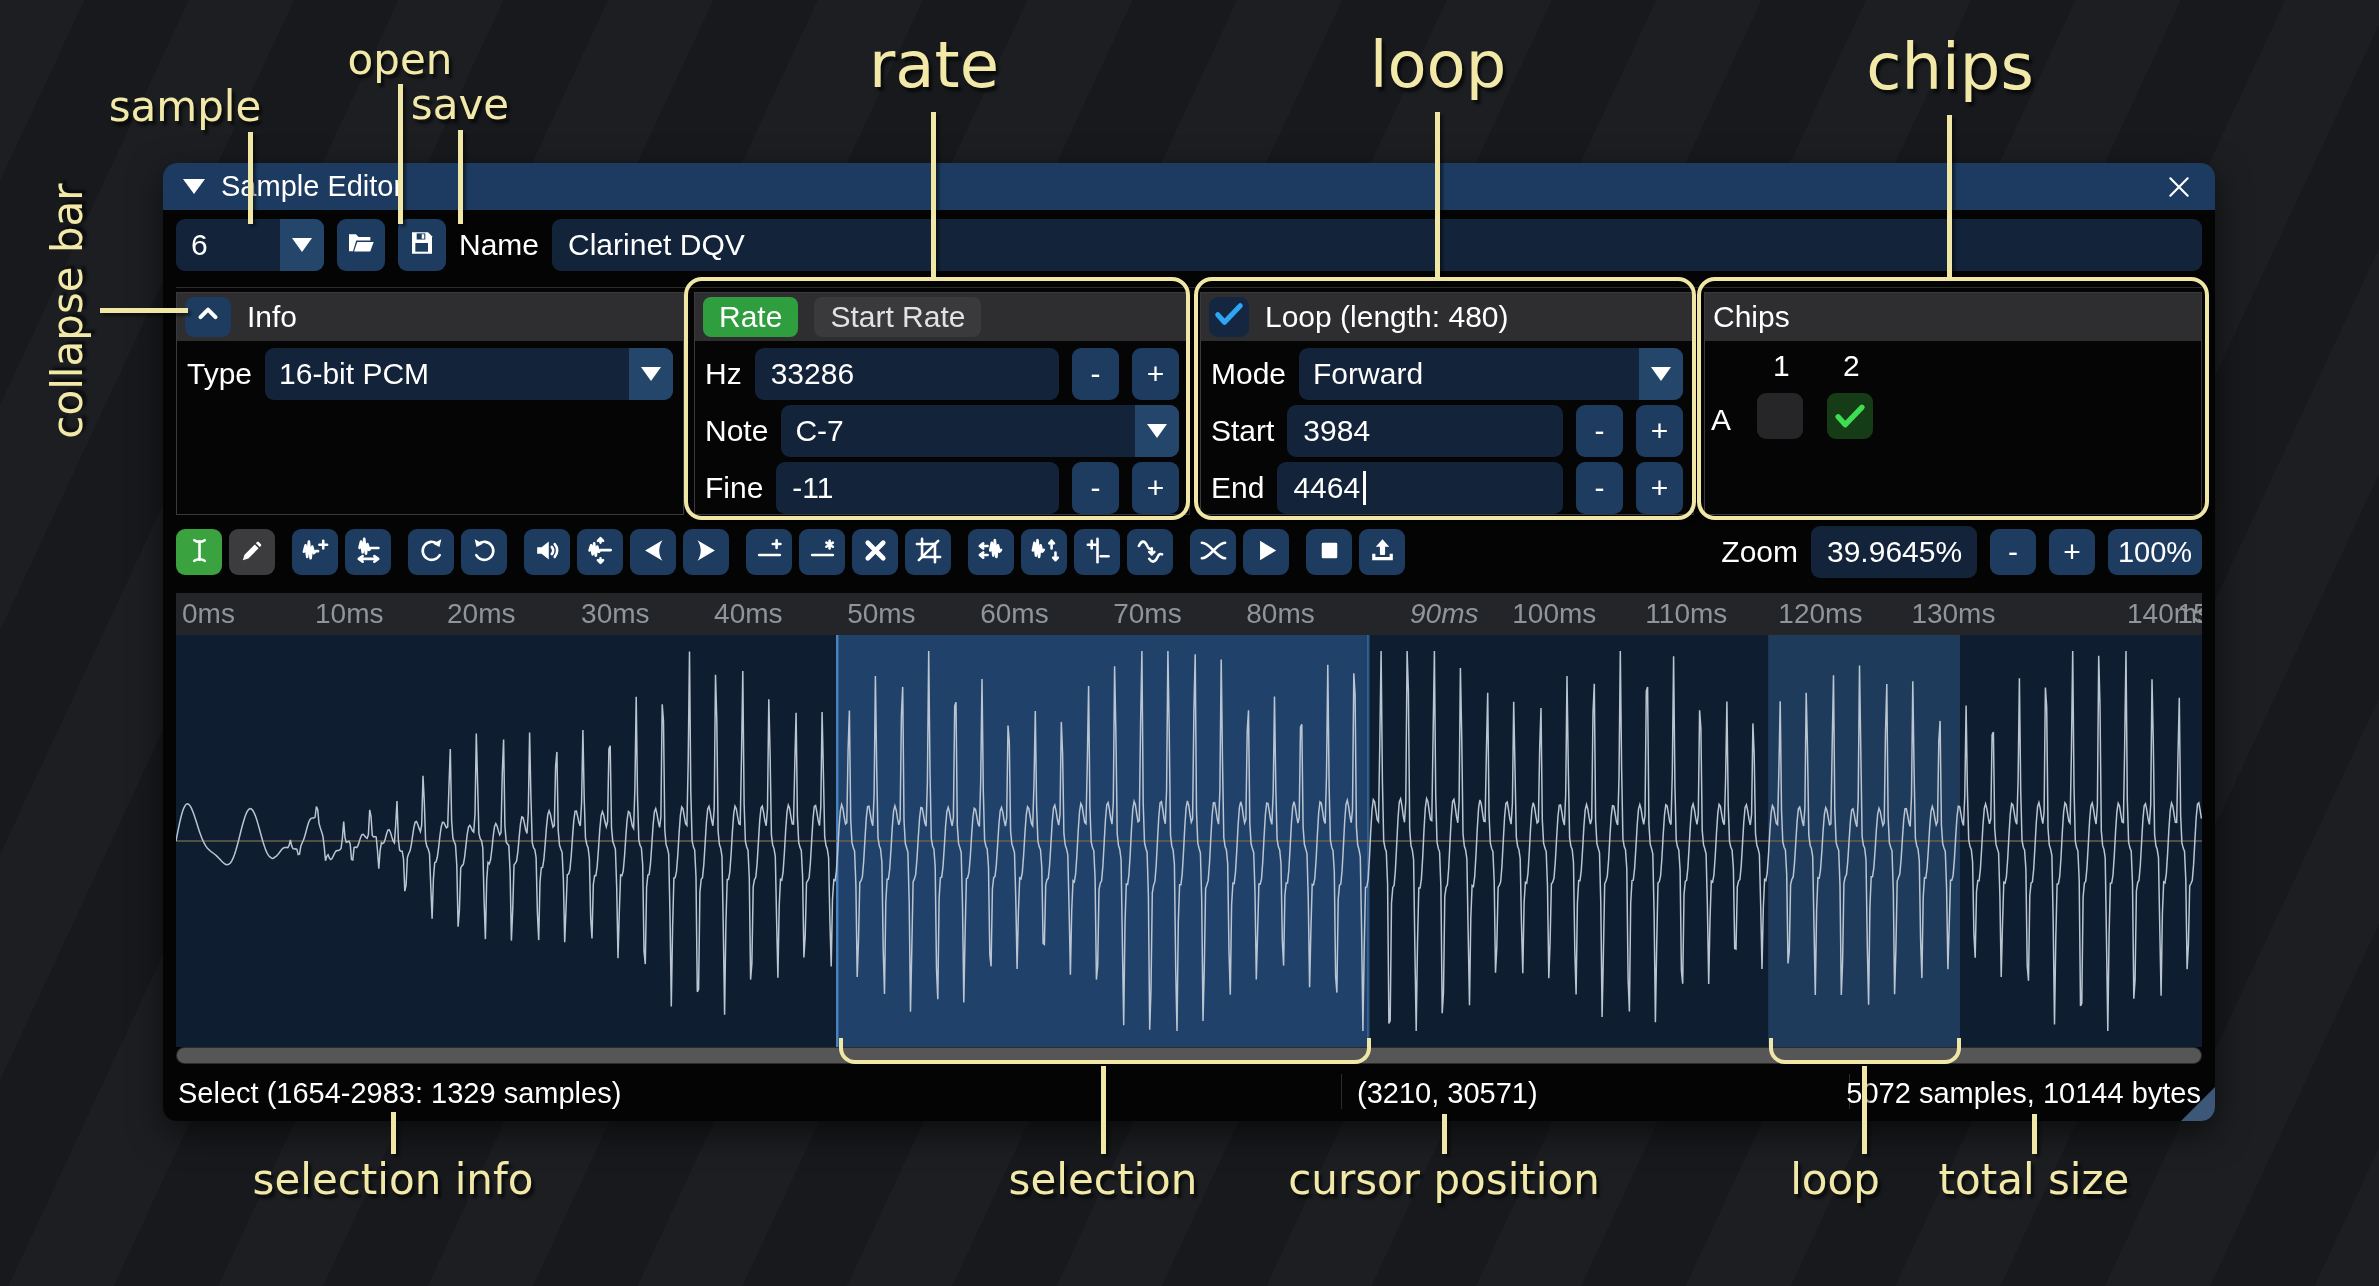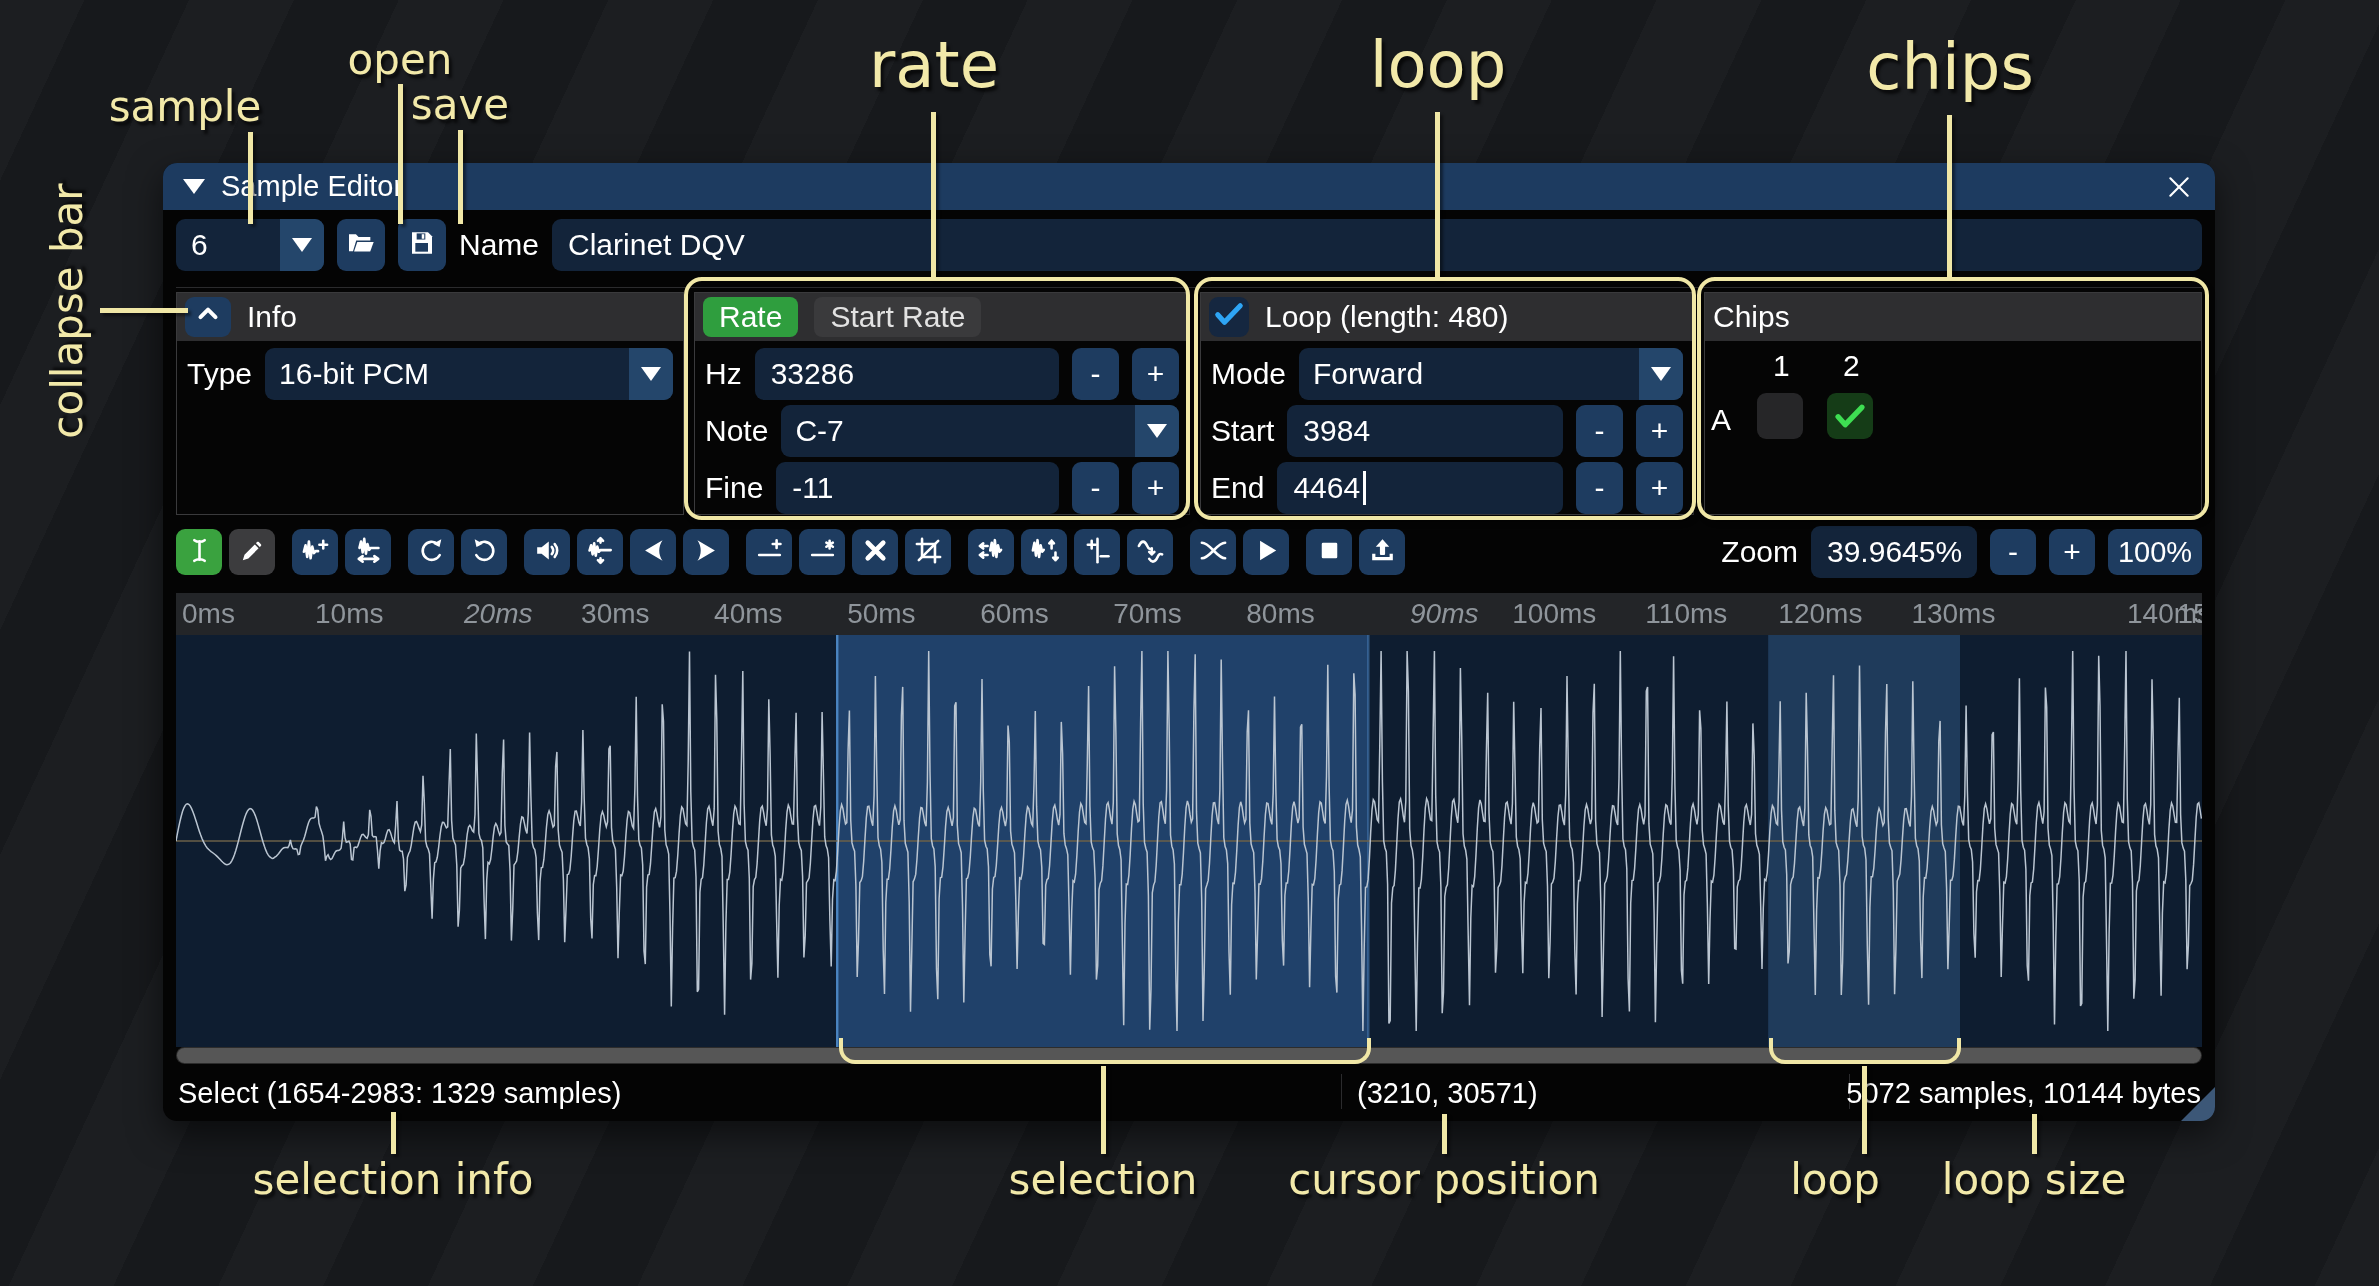--- a/index.html
+++ b/index.html
@@ -395,21 +395,21 @@
       <div class="input zoom-val">39.9645%</div>
       <span class="zbtn">-</span>
       <span class="zbtn">+</span>
       <span class="zoom-100">100%</span>
     </div>
   </div>
 
   <div class="ruler" id="ruler">
       <span class="rtick" style="left: 6px;">0ms</span>
       <span class="rtick" style="left: 139.03px;">10ms</span>
-      <span class="rtick" style="left: 288px; font-style: italic;">20ms</span>
+      <span class="rtick" style="left: 271px;">20ms</span>
       <span class="rtick" style="left: 405.09px;">30ms</span>
       <span class="rtick" style="left: 538.12px;">40ms</span>
       <span class="rtick" style="left: 671.15px;">50ms</span>
       <span class="rtick" style="left: 804.18px;">60ms</span>
       <span class="rtick" style="left: 937.21px;">70ms</span>
       <span class="rtick" style="left: 1070.24px;">80ms</span>
       <span class="rtick" style="left: 1234px; font-style: italic;">90ms</span>
       <span class="rtick" style="left: 1336.3px;">100ms</span>
       <span class="rtick" style="left: 1469.33px;">110ms</span>
       <span class="rtick" style="left: 1602.36px;">120ms</span>
@@ -447,21 +447,21 @@
 <div class="ann ann-sm" style="left:400px;top:35px">open</div>
 <div class="ann ann-sm" style="left:460px;top:80px">save</div>
 <div class="ann ann-lg" style="left:934px;top:28px">rate</div>
 <div class="ann ann-lg" style="left:1438px;top:28px">loop</div>
 <div class="ann ann-lg" style="left:1950px;top:30px">chips</div>
 <div class="ann ann-sm ann-rot" style="left:67px;top:311px">collapse bar</div>
 <div class="ann ann-sm" style="left:393px;top:1155px">selection info</div>
 <div class="ann ann-sm" style="left:1103px;top:1155px">selection</div>
 <div class="ann ann-sm" style="left:1444px;top:1155px">cursor position</div>
 <div class="ann ann-sm" style="left:1835px;top:1155px">loop</div>
-<div class="ann ann-sm" style="left:2034px;top:1155px">loop size</div>
+<div class="ann ann-sm" style="left:2034px;top:1155px">total size</div>
 
 <div class="ann-vline" style="left:248px;top:132px;height:92px"></div>
 <div class="ann-vline" style="left:398px;top:84px;height:140px"></div>
 <div class="ann-vline" style="left:458px;top:130px;height:94px"></div>
 <div class="ann-vline" style="left:931px;top:112px;height:166px"></div>
 <div class="ann-vline" style="left:1435px;top:112px;height:166px"></div>
 <div class="ann-vline" style="left:1947px;top:115px;height:163px"></div>
 <div class="ann-hline" style="left:100px;top:308px;width:88px"></div>
 <div class="ann-vline" style="left:391px;top:1112px;height:42px"></div>
 <div class="ann-vline" style="left:1101px;top:1066px;height:88px"></div>

